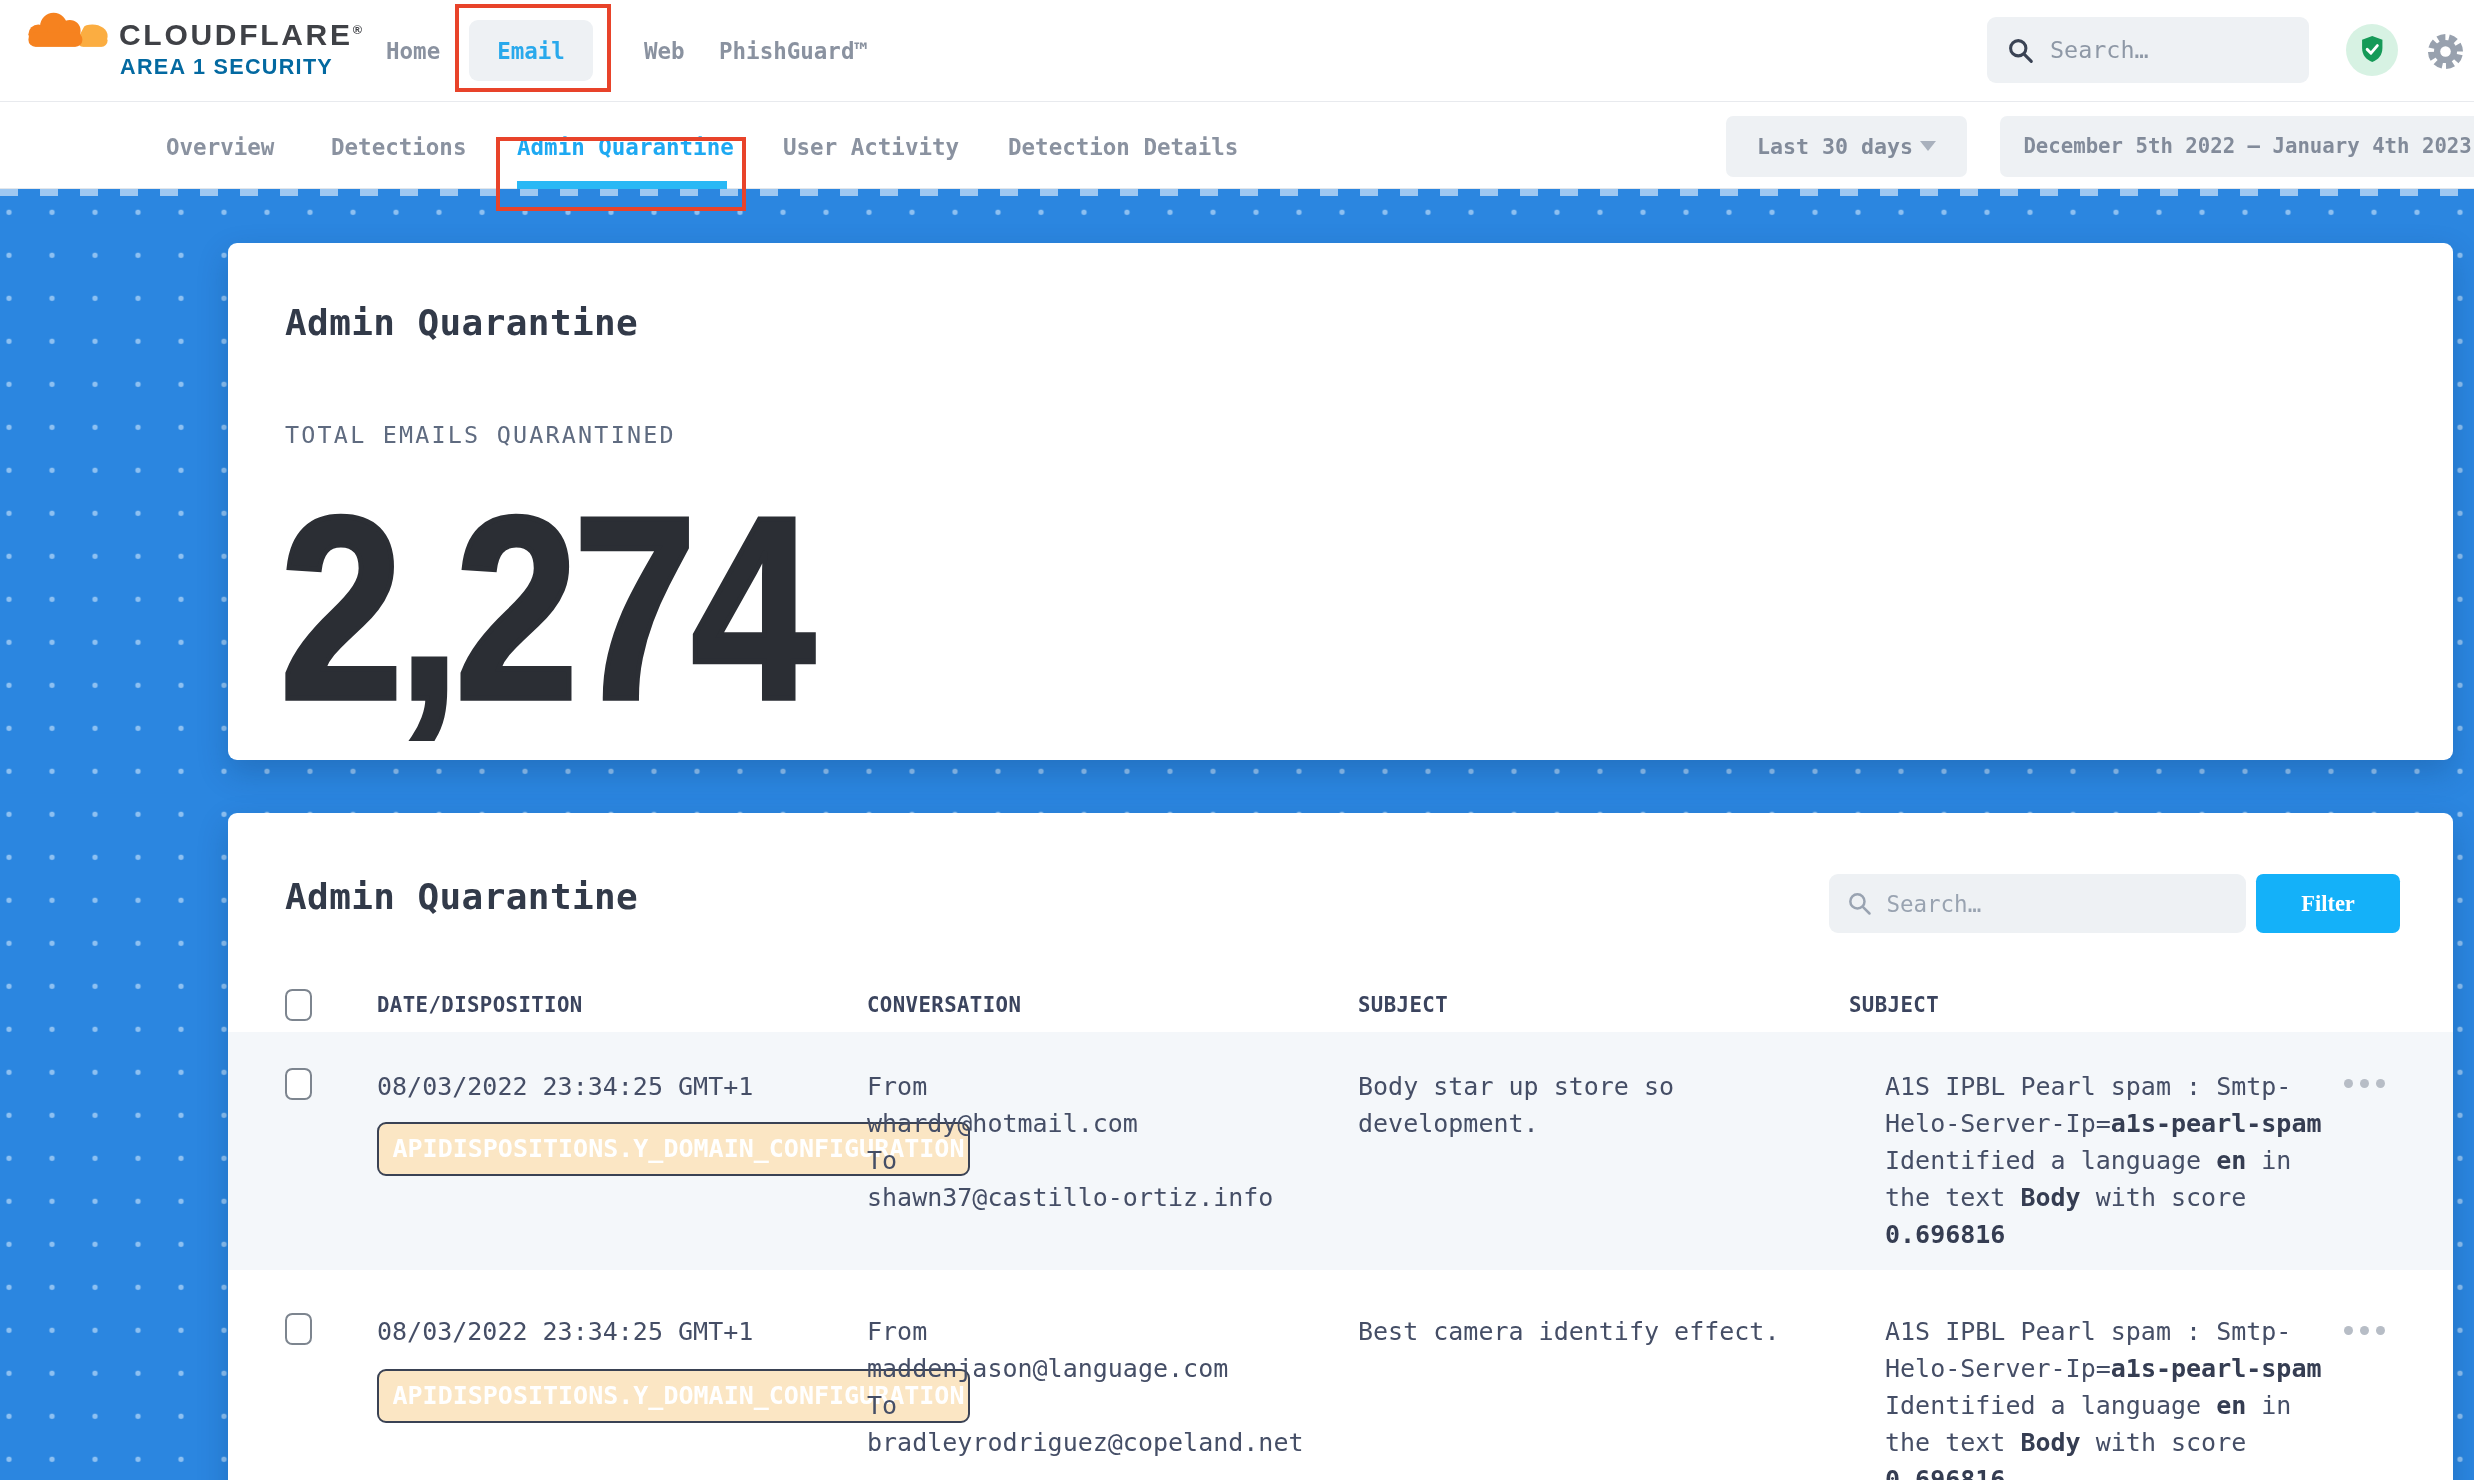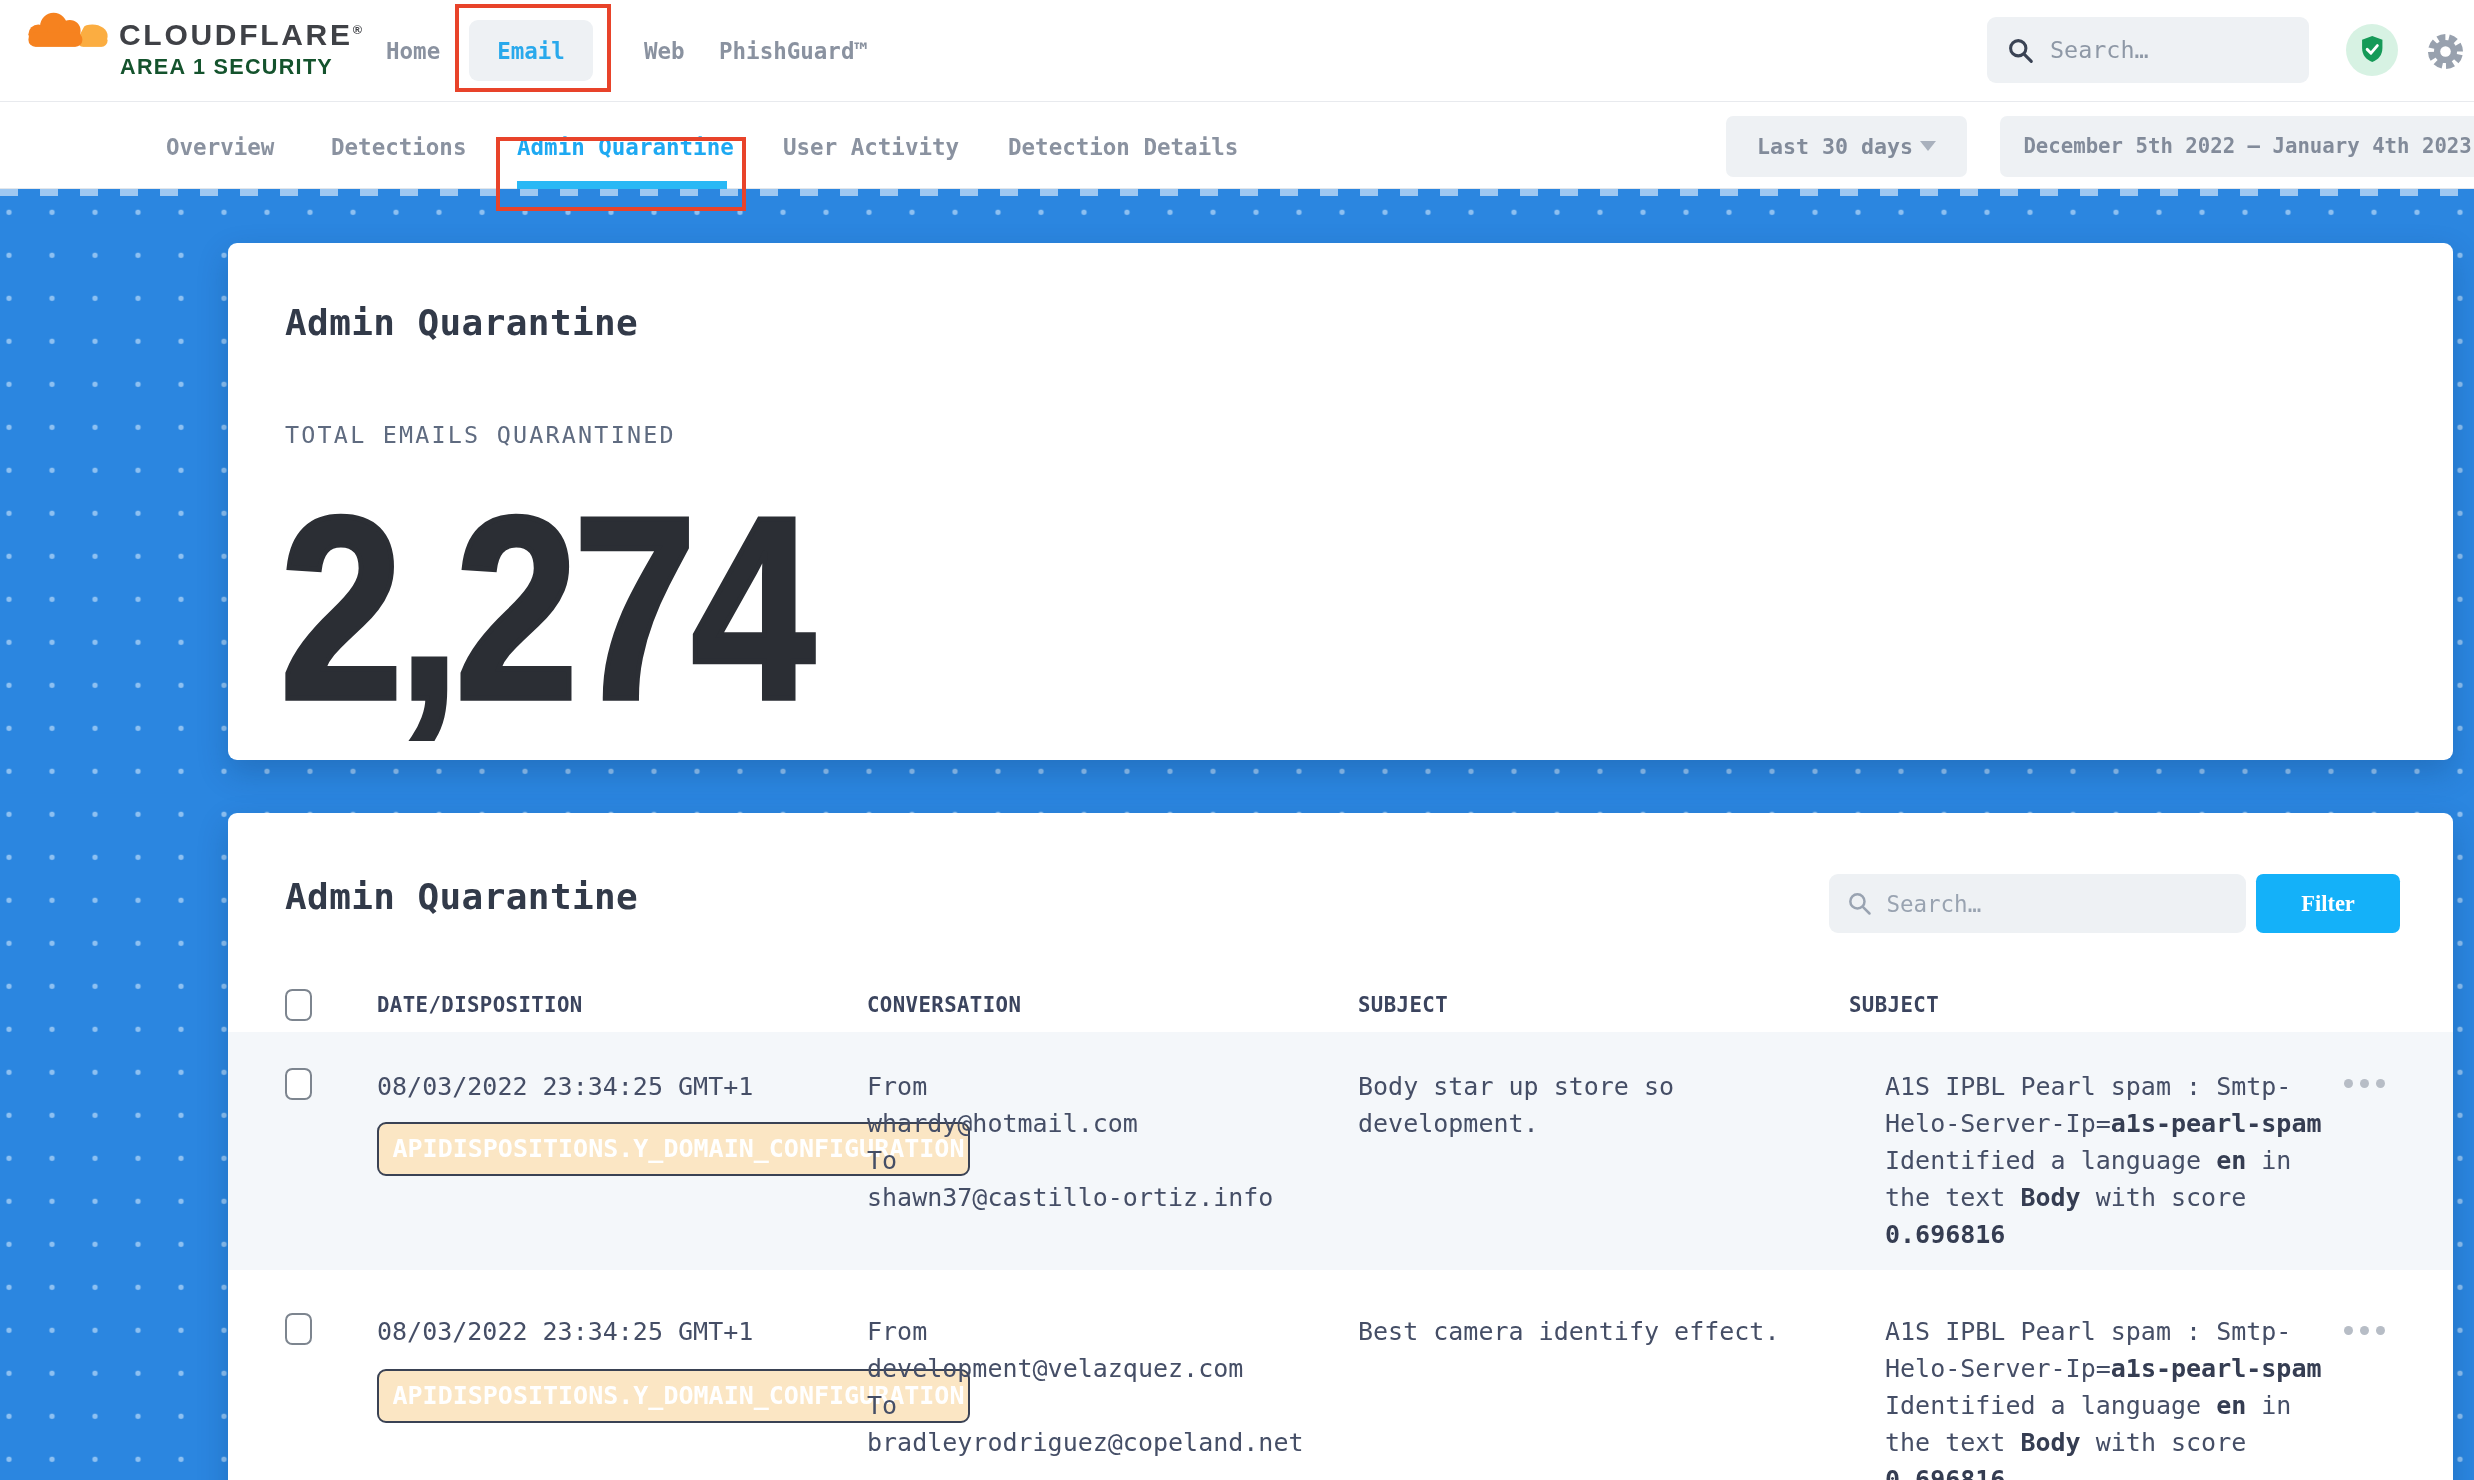--- a/index.html
+++ b/index.html
@@ -8,21 +8,21 @@
   .screen { position:absolute; inset:0; width:2475px; height:1480px; overflow:hidden;padding-left:16px; }
 
   
   .topbar { position:absolute; left:0; top:0; width:2475px; height:102px; background:#ffffff;
             border-bottom:0.9px solid #e8eaee; z-index:30; }
   .logo-svg { position:absolute; left:22.5px; top:9px; }
   .brand-name { position:absolute; left:119px; top:18px; font-family:"Liberation Sans",sans-serif;
                 font-weight:bold; font-size:30px; letter-spacing:2.7px; color:#3f4146; }
   .brand-mark { font-size:12.6px; vertical-align:super; letter-spacing:0; }
   .brand-sub { position:absolute; left:120px; top:54px; font-family:"Liberation Sans",sans-serif;
-               font-weight:bold; font-size:21.6px; letter-spacing:1.3px; color:#14532d; }
+               font-weight:bold; font-size:21.6px; letter-spacing:1.3px; color:#0369a1; }
   .top-nav-item { position:absolute; top:38px; font-size:22.5px; font-weight:bold; color:#8a92a0; cursor:pointer; }
   .email-pill { position:absolute; left:469px; top:20px; width:124px; height:61px; background:#eef1f4;
                 border-radius:9px; display:flex; align-items:center; justify-content:center;
                 font-size:22.5px; font-weight:bold; color:#29a9ec; cursor:pointer; }
   .topbar-search { position:absolute; left:1987px; top:17px; width:322px; height:66px; background:#eef1f4;
                    border-radius:9px; display:flex; align-items:center; padding:0 20px; gap:16px; }
   .topbar-search input { border:0; outline:0; background:transparent; font-family:"DejaVu Sans Mono",monospace;
                    font-size:23.4px; color:#4a5368; width:216px; }
   .topbar-search input::placeholder { color:#8e98a6; }
   .shield-badge { position:absolute; left:2346px; top:24px; width:52px; height:52px; border-radius:50%;
@@ -208,21 +208,21 @@
             <i></i>
           </div>
       </div>
 
       <div class="t-row t-row--two">
         <div class="checkbox" style="left:57px; top:43px;"></div>
         <div class="cell cell-date" style="top:43px;">08/03/2022 23:34:25 GMT+1</div>
         <div class="badge" style="top:99px;">APIDISPOSITIONS.Y_DOMAIN_CONFIGURATION</div>
         <div class="cell cell-conv" style="top:43px;">
           <div>From</div>
-          <div>development@velazquez.com</div>
+          <div>maddenjason@language.com</div>
           <div>To</div>
           <div>bradleyrodriguez@copeland.net</div>
         </div>
         <div class="cell cell-subj" style="top:43px;">Best camera identify effect.</div>
         <div class="cell cell-reason" style="top:43px;">
           <div><span>A1S IPBL Pearl spam : Smtp-Helo-Server-Ip=</span><b>a1s-pearl-spam</b></div>
           <div><span>Identified a language </span><b>en</b><span> in the text </span><b>Body</b><span> with score </span><b>0.696816</b></div>
         </div>
         <div class="row-menu" style="top:56px;">
             <i></i>

